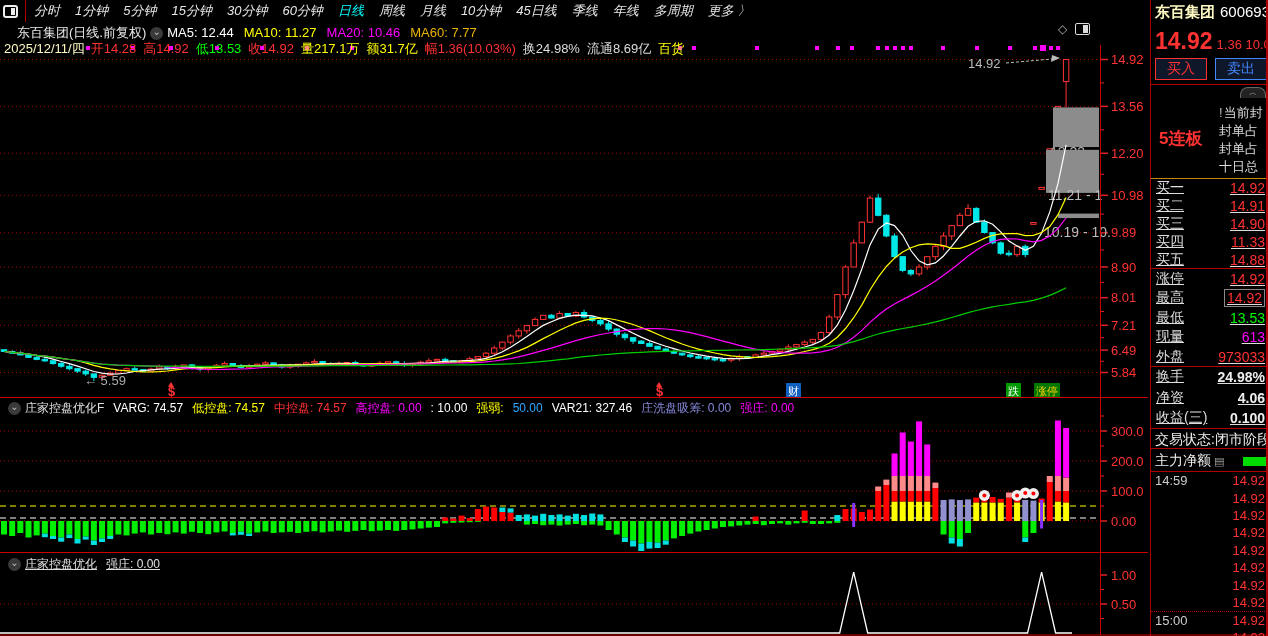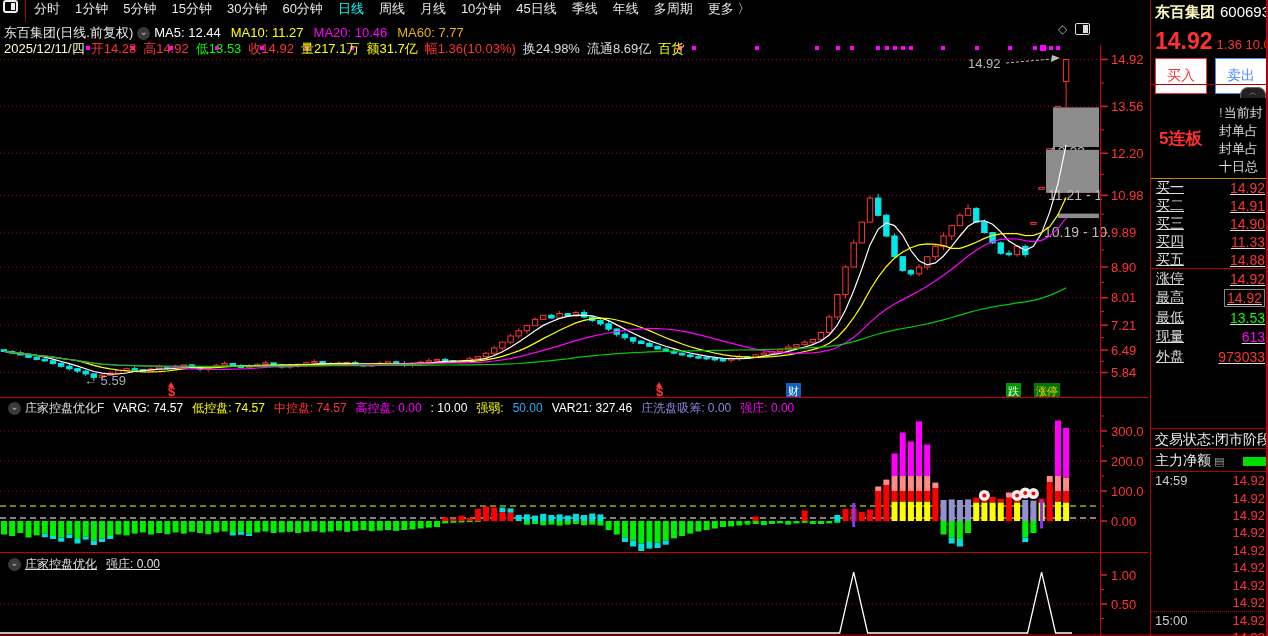--- a/index.html
+++ b/index.html
@@ -1,31 +1,31 @@
 <!DOCTYPE html>
 <html><head>
 <meta charset="utf-8">
 <style>
 *{box-sizing:border-box}
 body{margin:0;background:#000;font-family:"Liberation Sans","DejaVu Sans",sans-serif;}
 #app{position:relative;width:1268px;height:636px;background:#000;overflow:hidden;border-right:2px solid #b00000;color:#ddd;}
 
-#menubar{position:absolute;left:0;top:0;width:1268px;height:22px;display:flex;font-size:13px;}
+#menubar{position:absolute;left:0;top:0;width:1268px;height:22px;display:flex;align-items:center;font-size:13px;font-style:italic;}
 #win-icon{width:15px;height:13px;border:2px solid #eee;border-radius:3px;margin:0 6px 0 3px;position:relative;}
 #win-icon:after{content:"";position:absolute;right:1px;top:1px;bottom:1px;width:4px;background:#eee;}
 #menu-sep{position:absolute;left:25px;top:0;width:1px;height:22px;background:#b00000;}
 #period-tabs{display:flex;margin-left:10px;}
 .ptab{color:#e8e8e8;margin-right:15px;cursor:pointer;white-space:nowrap;}
 .ptab.active{color:#00ffff;}
 #menu-right{position:absolute;right:122px;top:0;height:22px;display:flex;align-items:center;}
 .mbtn{color:#f0f0f0;padding:0 10px;border-left:1px solid #3c3c3c;cursor:pointer;white-space:nowrap;}
 .mbtn:first-child{border-left:none;}
 
 #info1{position:absolute;left:4px;top:24px;height:16px;font-size:13px;white-space:nowrap;}
-#info1 .t{color:#e8e8e8;}
+#info1 .t{color:#e8e8e8;margin-left:13px;}
 .circle-icon{display:inline-block;width:13px;height:13px;line-height:10px;text-align:center;border-radius:50%;background:#3a3a3a;color:#bbb;font-size:10px;vertical-align:middle;margin:0 4px;}
 #ma-values span{margin-right:10px;}
 #info2{position:absolute;left:4px;top:40px;height:16px;font-size:13px;white-space:nowrap;}
 #info2 .d{color:#fef9c3;margin-right:6px;}
 #ohlc-values span{margin-right:7px;}
 #chart-svg{position:absolute;left:0;top:0;}
 #chart-corner-icons{position:absolute;left:1058px;top:22px;color:#aaa;font-size:12px;display:flex;align-items:center;}
 .split-icon{display:inline-block;width:15px;height:12px;border:1px solid #ddd;border-radius:2px;margin-left:8px;position:relative;}
 .split-icon:after{content:"";position:absolute;right:1px;top:1px;bottom:1px;width:5px;background:#ddd;}
 
@@ -35,21 +35,21 @@
 .ind-header span.seg{margin-right:9px;}
 
 #sidebar{position:absolute;left:1150px;top:0;width:118px;height:636px;border-left:1px solid #b00000;font-size:14px;}
 #sb-title{position:absolute;left:4px;top:3px;white-space:nowrap;}
 #sb-name{color:#fef9c3;font-weight:bold;font-size:15px;}
 #sb-code{color:#fff;font-size:15px;margin-left:5px;}
 #sb-price-row{position:absolute;left:4px;top:28px;width:112px;height:26px;overflow:hidden;white-space:nowrap;}
 #sb-price{color:#ff3232;font-weight:bold;font-size:23px;}
 #sb-chg{color:#ff3232;font-size:13px;margin-left:4px;}
 #sb-btns{position:absolute;left:4px;top:58px;width:112px;display:flex;gap:8px;}
-#sb-btns button{width:52px;height:36px;background:#ffffff;font-size:14px;cursor:pointer;padding:0;}
+#sb-btns button{width:52px;height:22px;background:#0f172a;font-size:14px;cursor:pointer;padding:0;}
 #buy-btn{border:1px solid #ff3232;color:#ff3232;}
 #sell-btn{border:1px solid #4488ff;color:#4488ff;}
 #sb-board{position:absolute;left:0;top:84px;width:118px;height:94px;border-top:1px solid #b00000;}
 #chevron-pill{position:absolute;right:3px;top:2px;width:26px;height:11px;border:1px solid #666;border-bottom:none;border-radius:8px 8px 0 0;background:#222;color:#999;font-size:8px;text-align:center;line-height:10px;}
 #board-badge{position:absolute;left:8px;top:42px;color:#ff3232;font-weight:bold;font-size:17px;}
 #board-info{position:absolute;right:0;top:19px;width:50px;overflow:hidden;}
 #board-info div{color:#ddd;font-size:13px;height:18px;white-space:nowrap;}
 #board-info .alert{color:#bbb;margin-right:1px;}
 #bid-rows{position:absolute;left:0;top:178px;width:118px;height:90px;border-top:1px solid #c8860a;}
 #stat-rows{position:absolute;left:0;top:268px;width:118px;height:98px;border-top:1px solid #b00000;}
@@ -781,20 +781,34 @@
         </div>
         <div class="sb-row">
           <span class="sb-label">现量</span>
           <span class="sb-val" style="color: rgb(255, 0, 255);">613</span>
         </div>
         <div class="sb-row">
           <span class="sb-label">外盘</span>
           <span class="sb-val" style="color: rgb(255, 50, 50);">973033</span>
         </div>
       </div>
+    <div id="fin-rows">
+        <div class="sb-row">
+          <span class="sb-label">换手</span>
+          <span class="sb-val">24.98%</span>
+        </div>
+        <div class="sb-row">
+          <span class="sb-label">净资</span>
+          <span class="sb-val">4.06</span>
+        </div>
+        <div class="sb-row">
+          <span class="sb-label">收益(三)</span>
+          <span class="sb-val">0.100</span>
+        </div>
+      </div>
     <div id="sb-status">交易状态:闭市阶段</div>
     <div id="sb-flow">
       <span>主力净额</span><span class="list-icon">▤</span><span id="flow-bar"></span>
     </div>
     <div id="tick-rows">
         <div class="tick-row">
           <span class="tt">14:59</span>
           <span class="tp">14.92</span>
         </div>
         <div class="tick-row">

